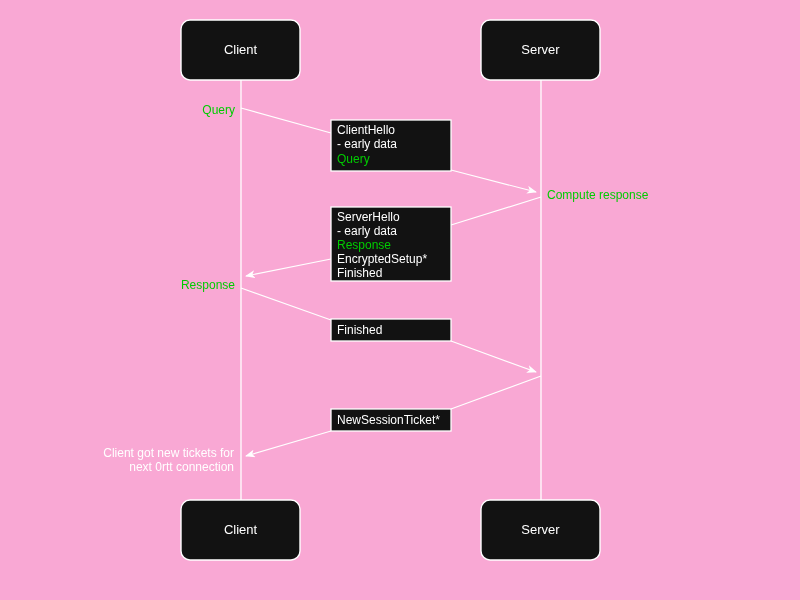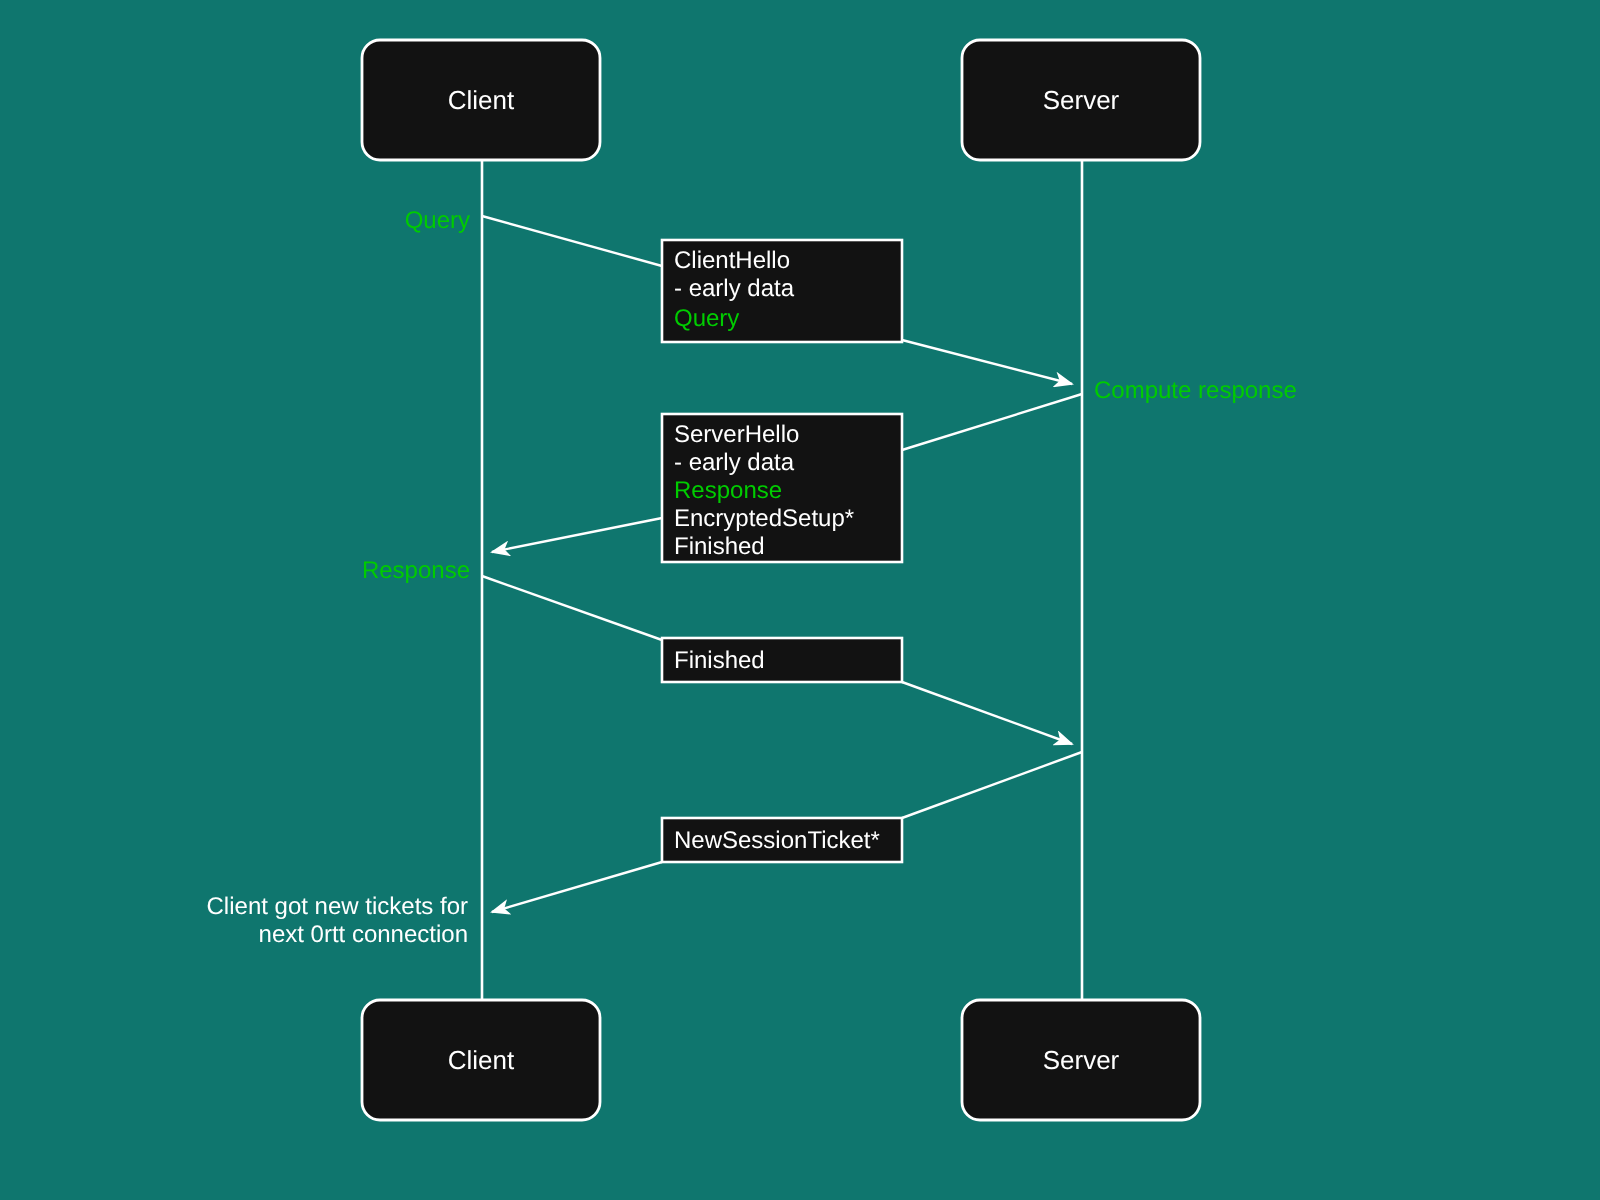--- a/index.html
+++ b/index.html
@@ -11,21 +11,21 @@
   body {
     width: 800px;
     height: 600px;
     overflow: hidden;
     font-family: "Liberation Sans", sans-serif;
   }
   #diagram-root {
     position: relative;
     width: 800px;
     height: 600px;
-    background: #0f766e;
+    background: #f9a8d4;
   }
   svg#diagram-svg {
     position: absolute;
     top: 0;
     left: 0;
     width: 800px;
     height: 600px;
     display: block;
   }
   .actor-label {

